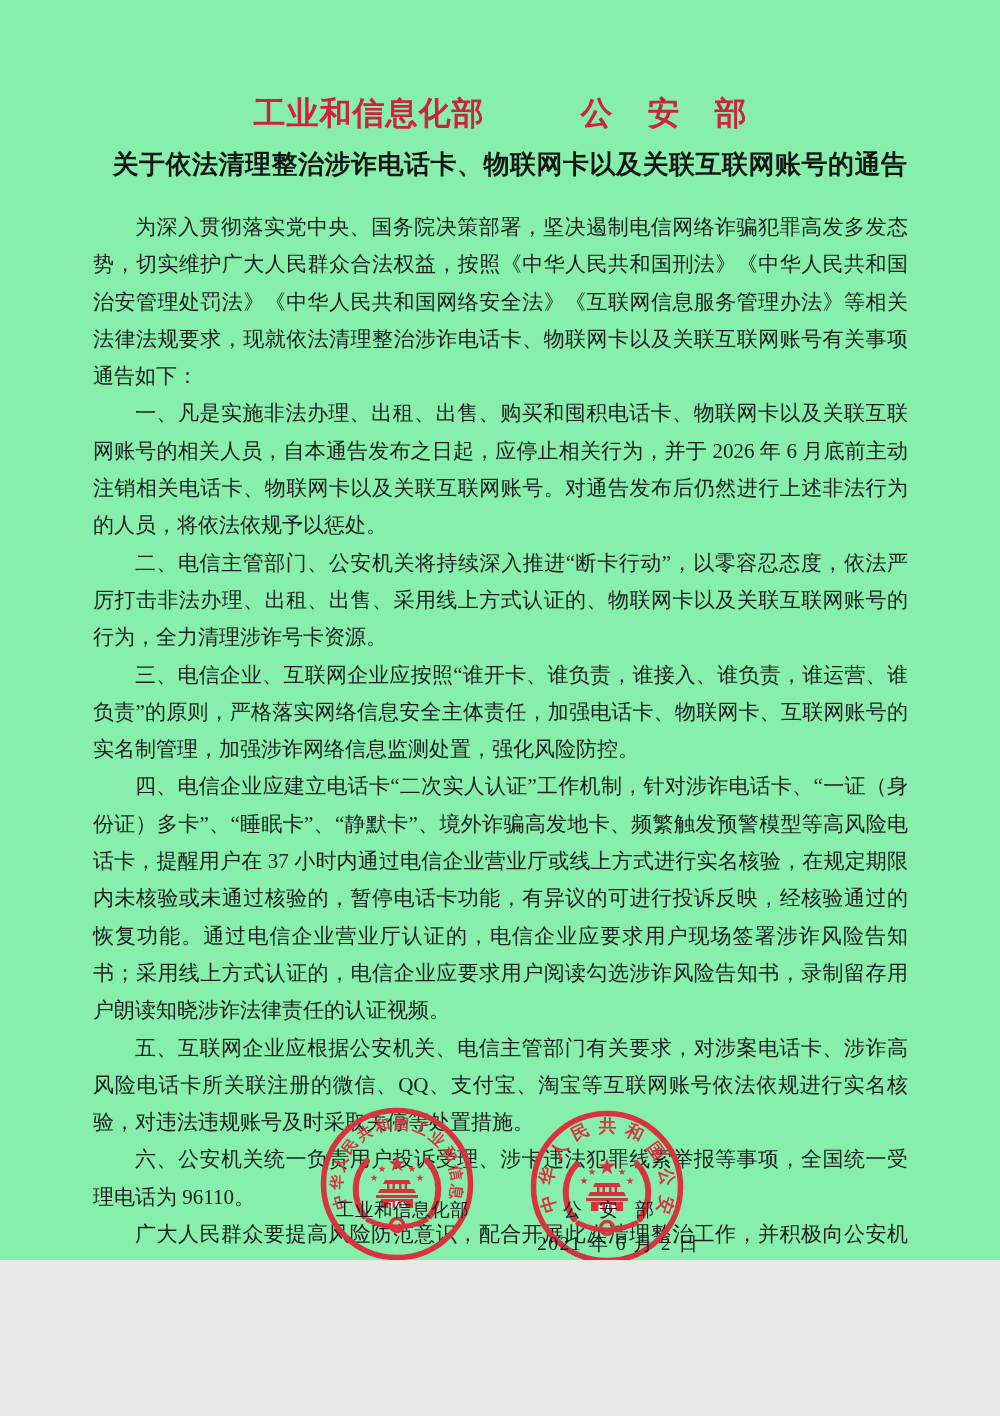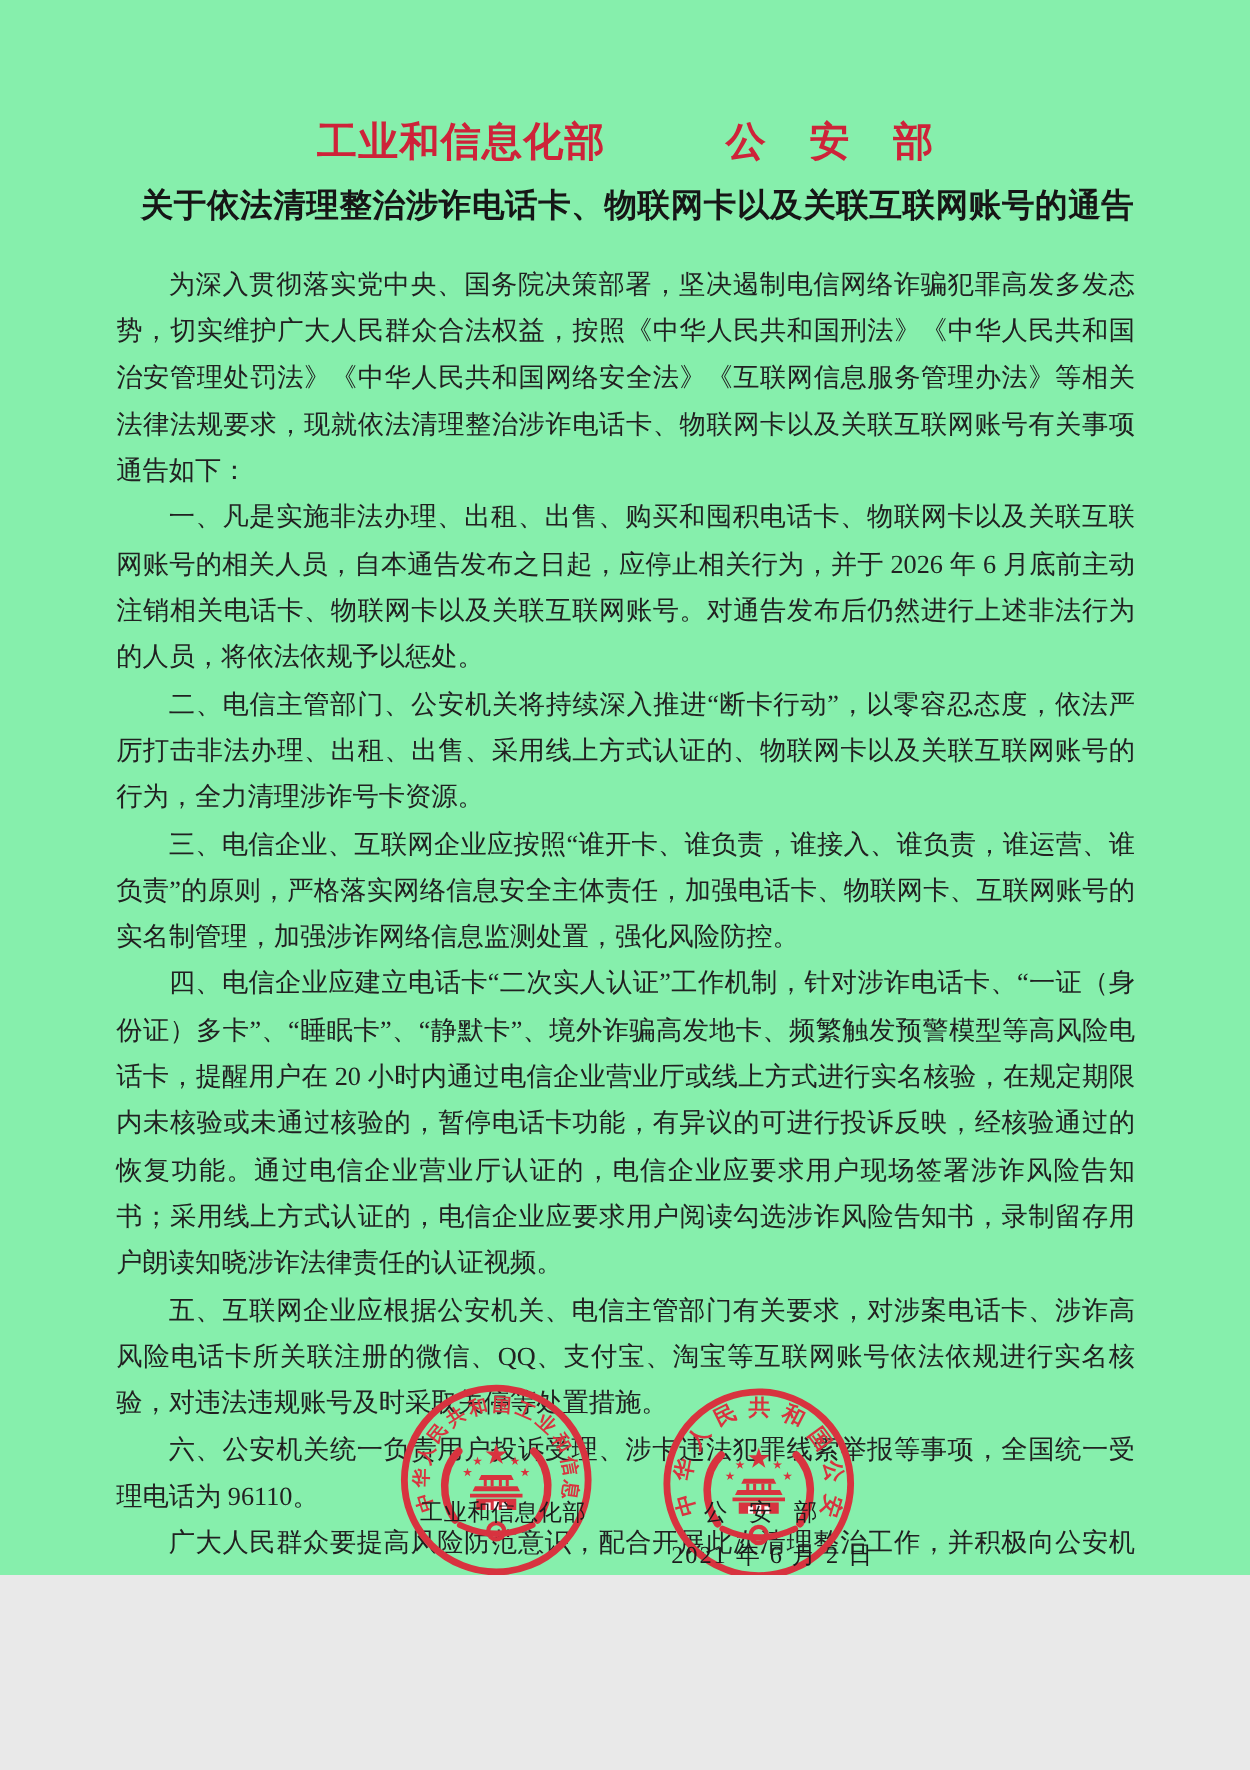--- a/index.html
+++ b/index.html
@@ -58,21 +58,21 @@
     <span class="agency-right">公安部</span>
   </div>
 
   <div class="notice-title">关于依法清理整治涉诈电话卡、物联网卡以及关联互联网账号的通告</div>
 
   <div class="notice-body">
     <p>为深入贯彻落实党中央、国务院决策部署，坚决遏制电信网络诈骗犯罪高发多发态势，切实维护广大人民群众合法权益，按照《中华人民共和国刑法》《中华人民共和国治安管理处罚法》《中华人民共和国网络安全法》《互联网信息服务管理办法》等相关法律法规要求，现就依法清理整治涉诈电话卡、物联网卡以及关联互联网账号有关事项通告如下：</p>
     <p>一、凡是实施非法办理、出租、出售、购买和囤积电话卡、物联网卡以及关联互联网账号的相关人员，自本通告发布之日起，应停止相关行为，并于 2026 年 6 月底前主动注销相关电话卡、物联网卡以及关联互联网账号。对通告发布后仍然进行上述非法行为的人员，将依法依规予以惩处。</p>
     <p>二、电信主管部门、公安机关将持续深入推进“断卡行动”，以零容忍态度，依法严厉打击非法办理、出租、出售、采用线上方式认证的、物联网卡以及关联互联网账号的行为，全力清理涉诈号卡资源。</p>
     <p>三、电信企业、互联网企业应按照“谁开卡、谁负责，谁接入、谁负责，谁运营、谁负责”的原则，严格落实网络信息安全主体责任，加强电话卡、物联网卡、互联网账号的实名制管理，加强涉诈网络信息监测处置，强化风险防控。</p>
-    <p>四、电信企业应建立电话卡“二次实人认证”工作机制，针对涉诈电话卡、“一证（身份证）多卡”、“睡眠卡”、“静默卡”、境外诈骗高发地卡、频繁触发预警模型等高风险电话卡，提醒用户在 20 小时内通过电信企业营业厅或线上方式进行实名核验，在规定期限内未核验或未通过核验的，暂停电话卡功能，有异议的可进行投诉反映，经核验通过的恢复功能。通过电信企业营业厅认证的，电信企业应要求用户现场签署涉诈风险告知书；采用线上方式认证的，电信企业应要求用户阅读勾选涉诈风险告知书，录制留存用户朗读知晓涉诈法律责任的认证视频。</p>
+    <p>四、电信企业应建立电话卡“二次实人认证”工作机制，针对涉诈电话卡、“一证（身份证）多卡”、“睡眠卡”、“静默卡”、境外诈骗高发地卡、频繁触发预警模型等高风险电话卡，提醒用户在 37 小时内通过电信企业营业厅或线上方式进行实名核验，在规定期限内未核验或未通过核验的，暂停电话卡功能，有异议的可进行投诉反映，经核验通过的恢复功能。通过电信企业营业厅认证的，电信企业应要求用户现场签署涉诈风险告知书；采用线上方式认证的，电信企业应要求用户阅读勾选涉诈风险告知书，录制留存用户朗读知晓涉诈法律责任的认证视频。</p>
     <p>五、互联网企业应根据公安机关、电信主管部门有关要求，对涉案电话卡、涉诈高风险电话卡所关联注册的微信、QQ、支付宝、淘宝等互联网账号依法依规进行实名核验，对违法违规账号及时采取关停等处置措施。</p>
     <p>六、公安机关统一负责用户投诉受理、涉卡违法犯罪线索举报等事项，全国统一受理电话为 96110。</p>
     <p>广大人民群众要提高风险防范意识，配合开展此次清理整治工作，并积极向公安机关举报涉及电话卡、物联网卡以及关联互联网账号的违法犯罪线索。</p>
     <p>加强电话卡。</p>
   </div>
 
   <div class="seal-block">
 
     <svg class="seal-svg seal-left" width="158" height="158" viewBox="0 0 158 158">
       <defs>

